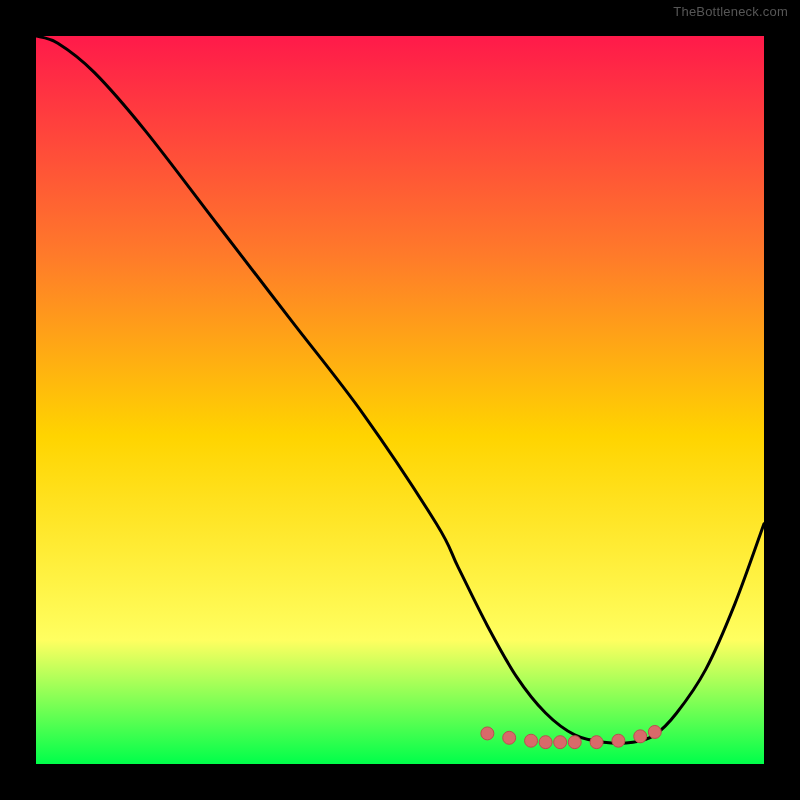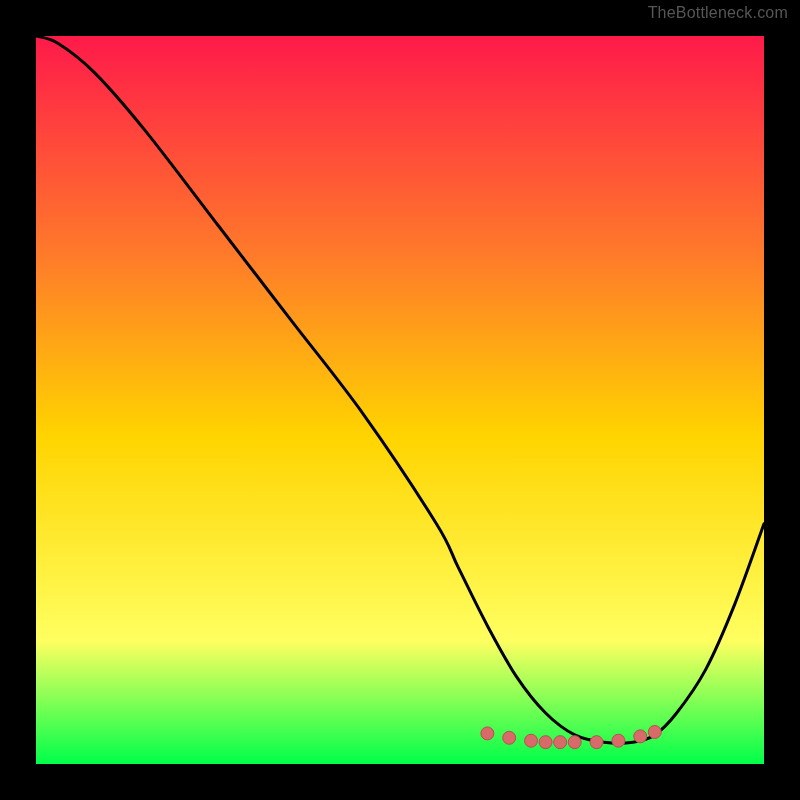--- a/index.html
+++ b/index.html
@@ -8,21 +8,21 @@
     position: relative;
     width: 800px;
     height: 800px;
     background: #000;
   }
   .attribution {
     position: absolute;
     top: 4px;
     right: 12px;
     font-family: Arial, Helvetica, sans-serif;
-    font-size: 16px;
+    font-size: 13px;
     font-weight: normal;
     color: #565656;
     letter-spacing: 0.2px;
     z-index: 3;
   }
   .plot {
     position: absolute;
     left: 36px;
     top: 36px;
     width: 728px;

